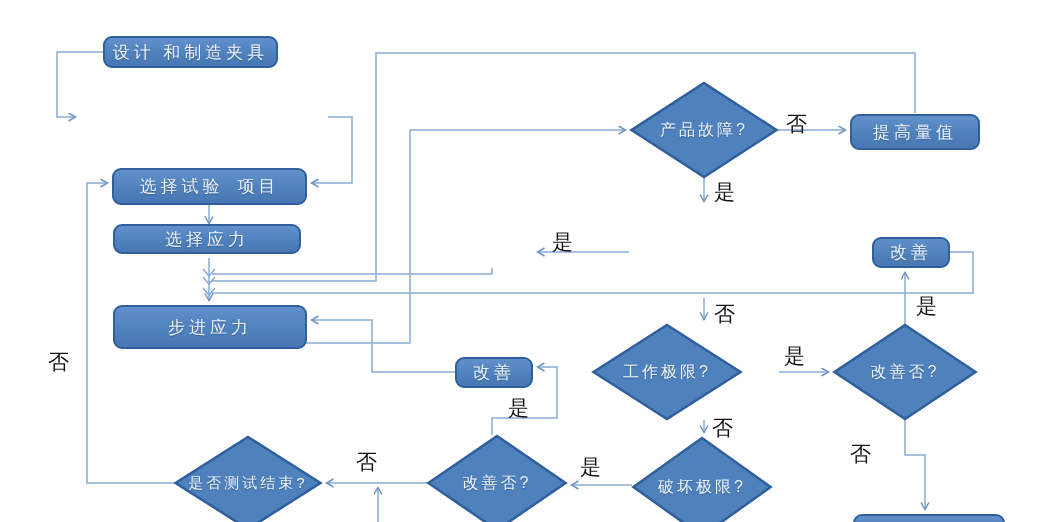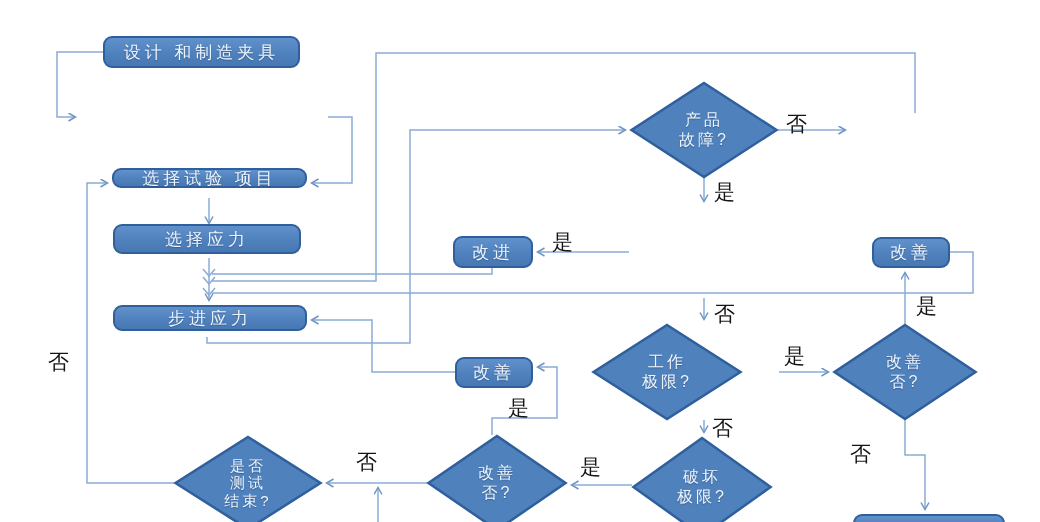--- a/index.html
+++ b/index.html
@@ -13,21 +13,21 @@
     background:linear-gradient(to bottom,#6191cb 0%,#4f81bd 55%,#4878b3 100%);
     border:2.5px solid #2f5f9c;border-radius:9px;
     color:#eef4fb;display:flex;align-items:center;justify-content:center;
     font-size:17px;letter-spacing:4px;white-space:nowrap;
     text-shadow:0 1px 1px rgba(30,60,100,.45);
   }
   .diamond{position:absolute;}
   .diamond svg{position:absolute;left:0;top:0;width:100%;height:100%;overflow:visible;}
   .dtext{
     position:absolute;left:0;top:0;width:100%;height:100%;
-    display:flex;flex-direction:column;align-items:center;justify-content:center;
+    display:flex;flex-direction:row;align-items:center;justify-content:center;
     color:#eef4fb;font-size:16px;letter-spacing:3px;line-height:1.25;
     text-shadow:0 1px 1px rgba(30,60,100,.45);
   }
   .dtext span{display:block;}
   .elabel{
     position:absolute;color:#141414;font-size:21px;
     font-family:"Liberation Serif","DejaVu Serif",serif;white-space:nowrap;
   }
 </style>
 </head>
@@ -64,31 +64,31 @@
       <path d="M427,483 H327" marker-end="url(#arr)"></path>
       <path d="M378,522 V488" marker-end="url(#arr)"></path>
       <path d="M174,483 H87 V183 H107" marker-end="url(#arr)"></path>
 
       <path d="M203,269 L209,276 L215,269"></path>
       <path d="M203,277 L209,284 L215,277"></path>
       <path d="M203,288 L209,295 L215,288"></path>
     </g>
   </svg>
 
-  <div class="pbox" style="left:103px;top:36px;width:197px;height:32px;border-radius:9px;">设计 和制造夹具</div>
+  <div class="pbox" style="left:103px;top:36px;width:175px;height:32px;border-radius:9px;">设计 和制造夹具</div>
 
 
-  <div class="pbox" style="left:112px;top:168px;width:195px;height:20px;">选择试验 项目</div>
+  <div class="pbox" style="left:112px;top:168px;width:195px;height:37px;font-family:Liberation Mono, monospace;">选择试验 项目</div>
 
   <div class="pbox" style="left:113px;top:224px;width:188px;height:30px;">选择应力</div>
 
-  <div class="pbox" style="left:113px;top:305px;width:194px;height:26px;">步进应力</div>
+  <div class="pbox" style="left:113px;top:305px;width:194px;height:44px;">步进应力</div>
 
-  <div class="pbox" style="left:453px;top:236px;width:80px;height:32px;">改进</div>
 
+  <div class="pbox" style="left:850px;top:114px;width:130px;height:36px;">提高量值</div>
 
   <div class="pbox" style="left:872px;top:237px;width:78px;height:31px;">改善</div>
 
   <div class="pbox" style="left:455px;top:357px;width:78px;height:31px;">改善</div>
 
   <div class="pbox" style="left:853px;top:514px;width:152px;height:22px;"></div>
 
   <div class="diamond" style="left:630px;top:82px;width:148px;height:96px;">
     <svg viewBox="0 0 100 100" preserveAspectRatio="none">
         <polygon points="50,1 99,50 50,99 1,50" fill="#4f81bd" stroke="#2f5f9c" stroke-width="2.5" vector-effect="non-scaling-stroke"></polygon>

